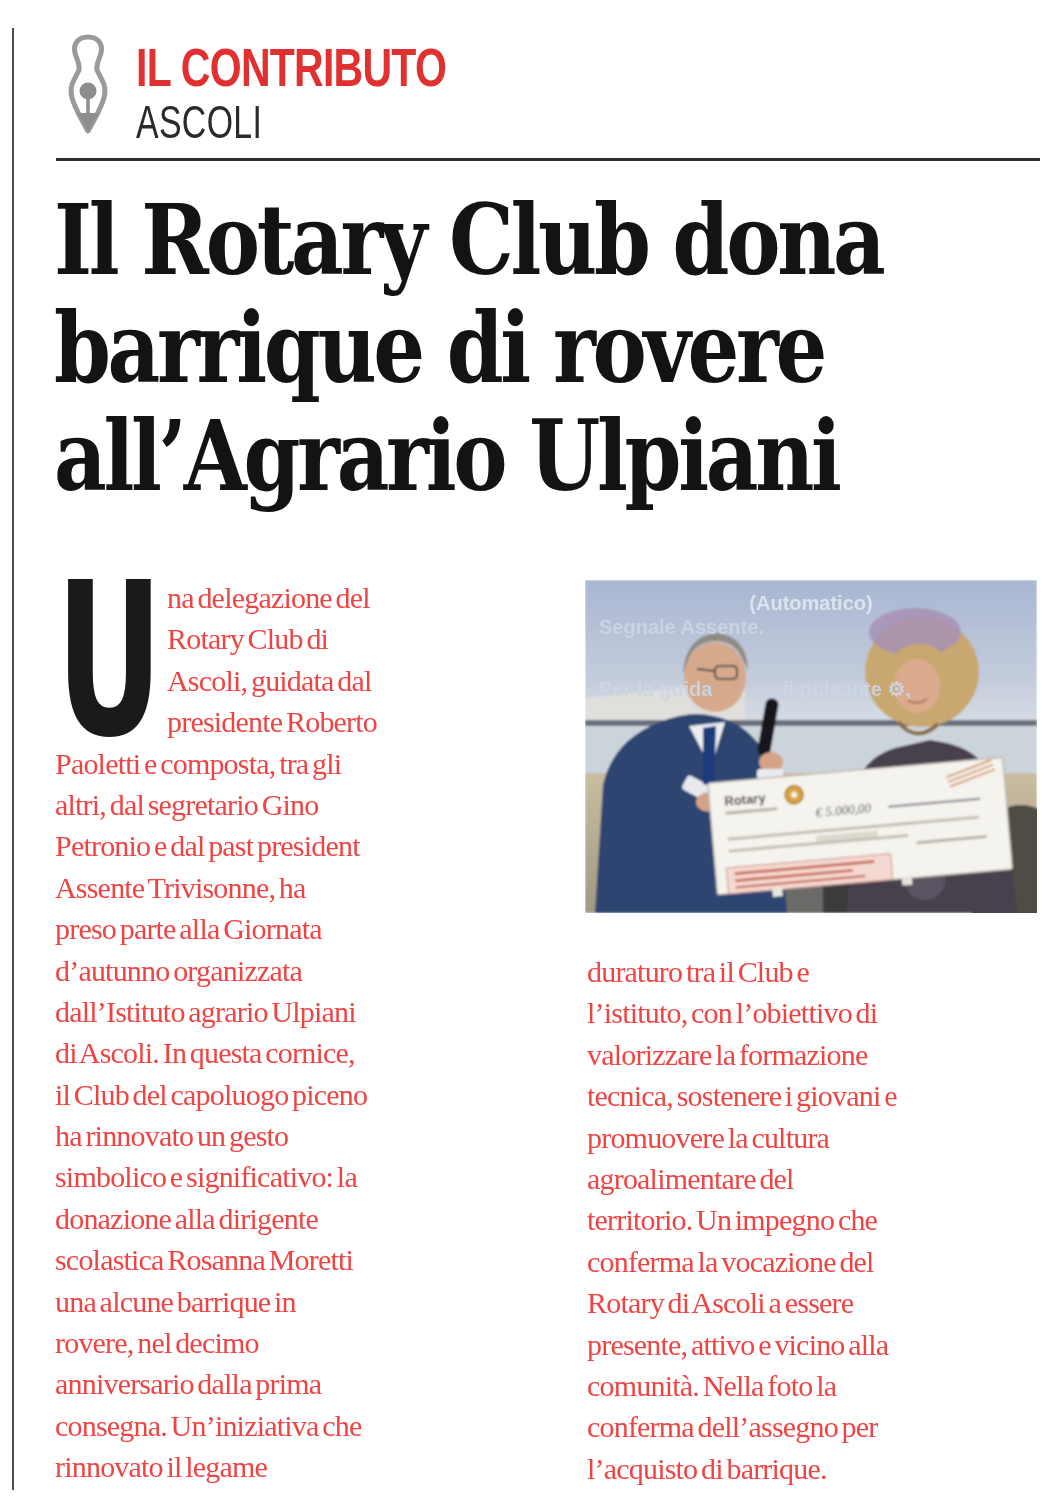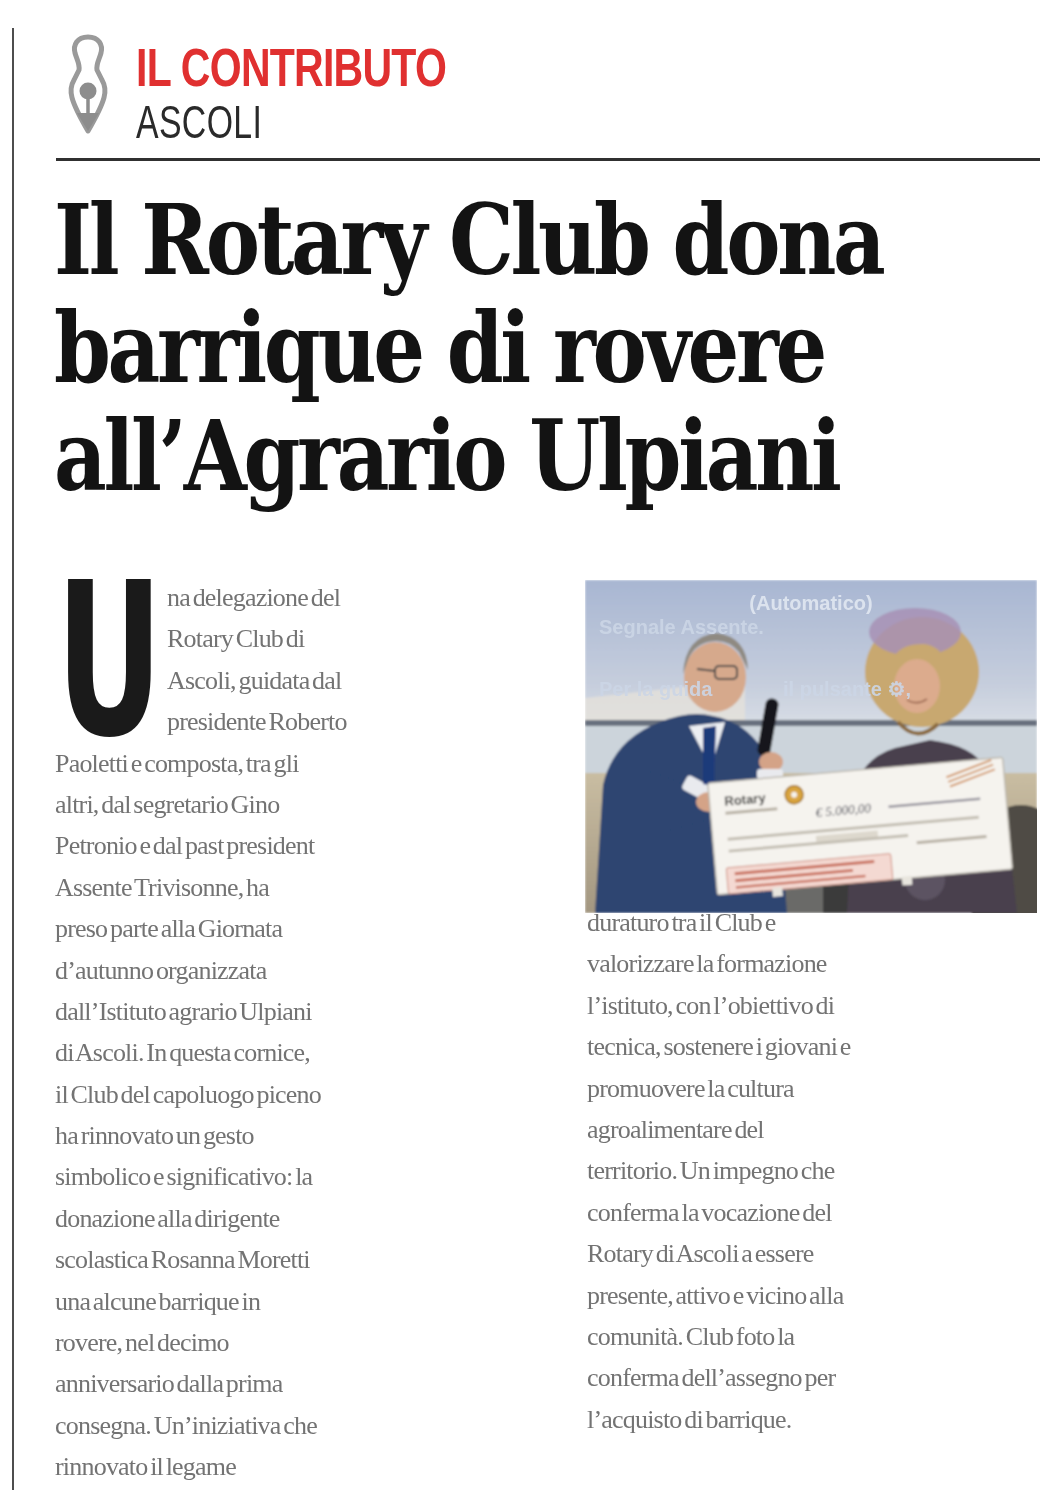--- a/index.html
+++ b/index.html
@@ -32,26 +32,26 @@
     transform:scaleX(0.84); transform-origin:left top;
   }
 
   .drop-cap {
     position:absolute; left:56px; top:527px;
     font-family:"DejaVu Sans", sans-serif; font-weight:bold; font-size:212px;
     line-height:1; color:#1a1a1a;
     transform:scaleX(0.62); transform-origin:left top;
   }
 
-  .col { position:absolute; font-size:26px; line-height:41.4px; color:#737373;
+  .col { position:absolute; font-size:30px; line-height:41.4px; color:#ef4444;
          letter-spacing:-0.8px; word-spacing:-3px; }
   .col .line { white-space:nowrap; height:41.4px; }
   .col-left  { left:55px;  top:549px; width:470px; }
   .col-left .line:nth-child(-n+4) { padding-left:112px; }
-  .col-right { left:587px; top:874px; width:455px; }
+  .col-right { left:587px; top:923px; width:455px; }
 
   .photo { position:absolute; left:585px; top:552px; width:452px; height:333px; }
   .ovl { font-family:"Liberation Sans", sans-serif; font-weight:bold; font-size:20px;
          fill:#e4eaf3; opacity:0.85; }
   .ovl2 { font-family:"Liberation Sans", sans-serif; font-weight:bold; font-size:20px;
          fill:#ccd6e6; opacity:0.9; }
   .chk-brand { font-family:"Liberation Sans", sans-serif; font-weight:bold; font-size:13px; fill:#3f3e3c; }
   .chk-amt { font-family:"Liberation Serif", serif; font-style:italic; font-size:13px; fill:#4a4a55; }
 </style>
 </head>
@@ -101,30 +101,30 @@
       <div class="line">scolastica Rosanna Moretti</div>
       <div class="line">una alcune barrique in</div>
       <div class="line">rovere, nel decimo</div>
       <div class="line">anniversario dalla prima</div>
       <div class="line">consegna. Un’iniziativa che</div>
       <div class="line">rinnovato il legame</div>
     </div>
 
   <div class="col col-right">
       <div class="line">duraturo tra il Club e</div>
+      <div class="line">l’istituto, con l’obiettivo di</div>
       <div class="line">valorizzare la formazione</div>
-      <div class="line">l’istituto, con l’obiettivo di</div>
       <div class="line">tecnica, sostenere i giovani e</div>
       <div class="line">promuovere la cultura</div>
       <div class="line">agroalimentare del</div>
       <div class="line">territorio. Un impegno che</div>
       <div class="line">conferma la vocazione del</div>
       <div class="line">Rotary di Ascoli a essere</div>
       <div class="line">presente, attivo e vicino alla</div>
-      <div class="line">comunità. Club foto la</div>
+      <div class="line">comunità. Nella foto la</div>
       <div class="line">conferma dell’assegno per</div>
       <div class="line">l’acquisto di barrique.</div>
     </div>
 
   <svg class="photo" viewBox="0 0 452 333" preserveAspectRatio="none">
     <defs>
       <linearGradient id="gSky" x1="0" x2="0" y1="0" y2="1">
         <stop offset="0" stop-color="#a8b6d2"></stop>
         <stop offset="0.7" stop-color="#c6cedd"></stop>
         <stop offset="1" stop-color="#dadfe6"></stop>

